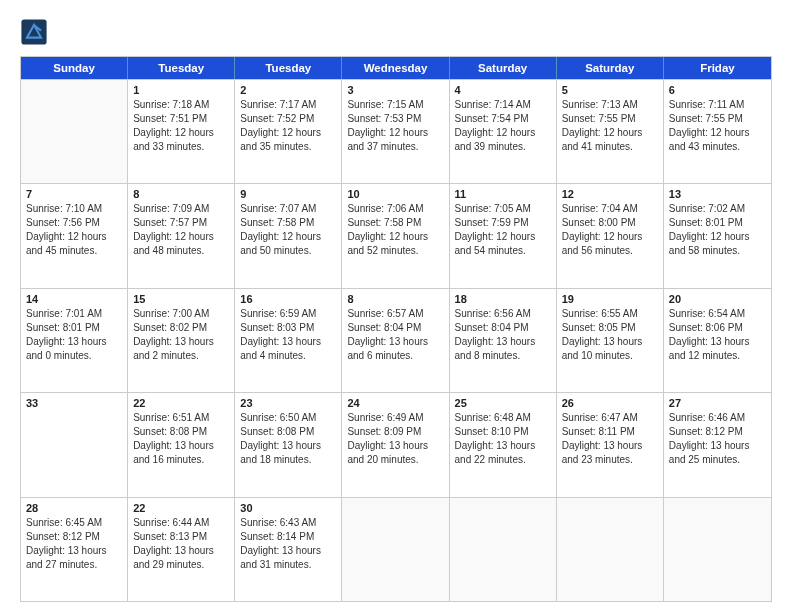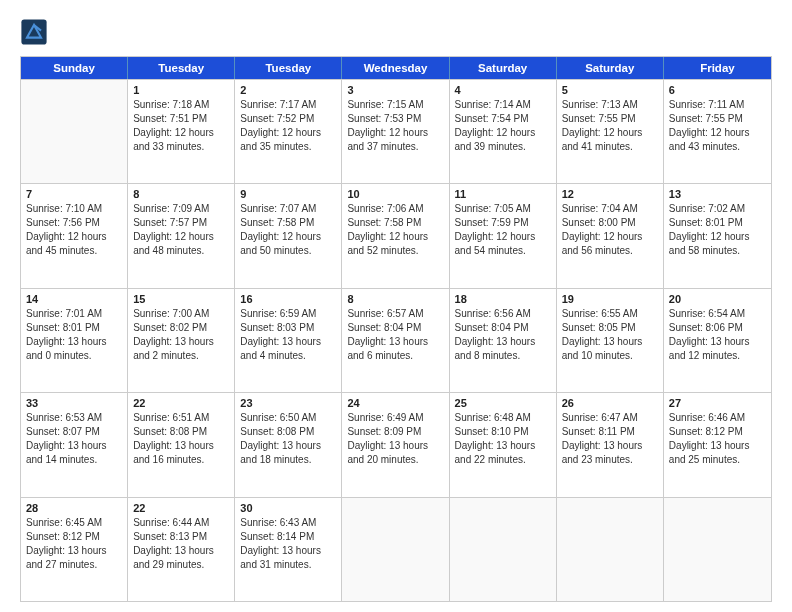--- a/index.html
+++ b/index.html
@@ -221,21 +221,20 @@
 <div class="day-info">Sunrise: 6:55 AM<br>Sunset: 8:05 PM<br>Daylight: 13 hours and 10 minutes.</div>
           </div>
           <div class="cal-cell">
             <span class="day-num">20</span>
 <div class="day-info">Sunrise: 6:54 AM<br>Sunset: 8:06 PM<br>Daylight: 13 hours and 12 minutes.</div>
           </div>
         </div>
         <div class="cal-row">
           <div class="cal-cell">
             <span class="day-num">33</span>
-<div class="day-info">Sunrise: 6:53 AM<br>Sunset: 8:07 PM<br>Daylight: 13 hours and 14 minutes.</div>
           </div>
           <div class="cal-cell">
             <span class="day-num">22</span>
 <div class="day-info">Sunrise: 6:51 AM<br>Sunset: 8:08 PM<br>Daylight: 13 hours and 16 minutes.</div>
           </div>
           <div class="cal-cell">
             <span class="day-num">23</span>
 <div class="day-info">Sunrise: 6:50 AM<br>Sunset: 8:08 PM<br>Daylight: 13 hours and 18 minutes.</div>
           </div>
           <div class="cal-cell">

